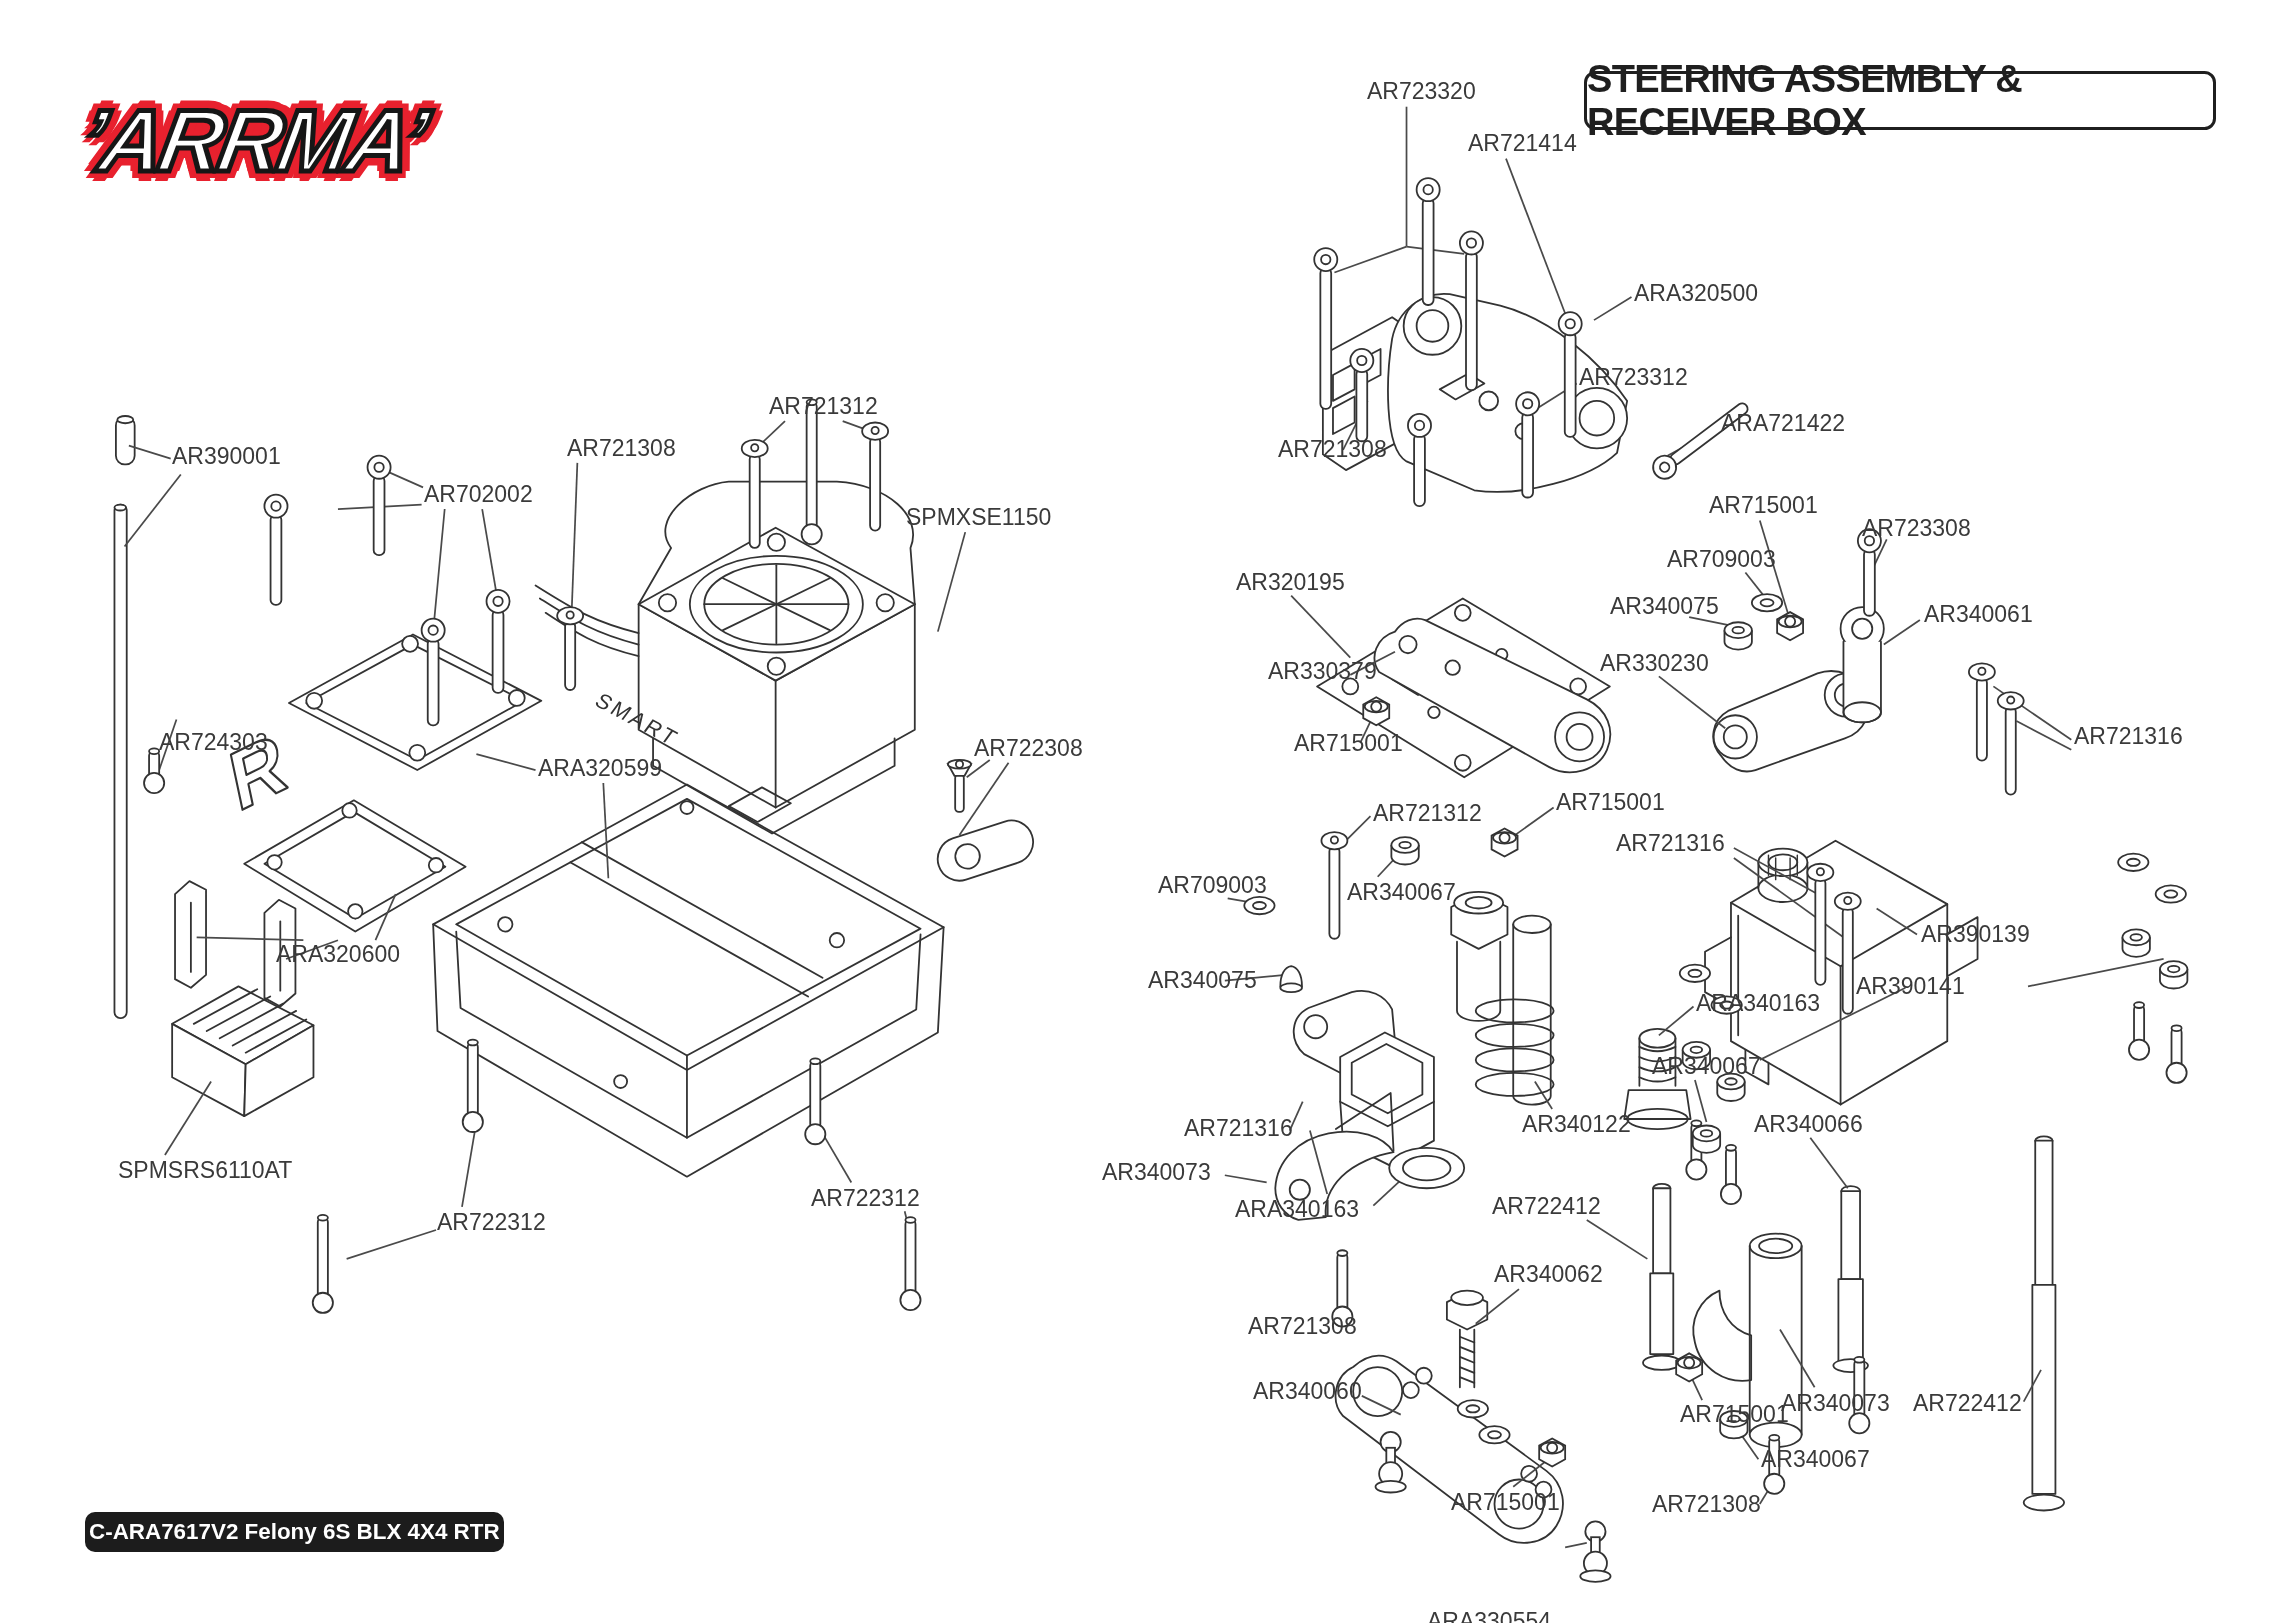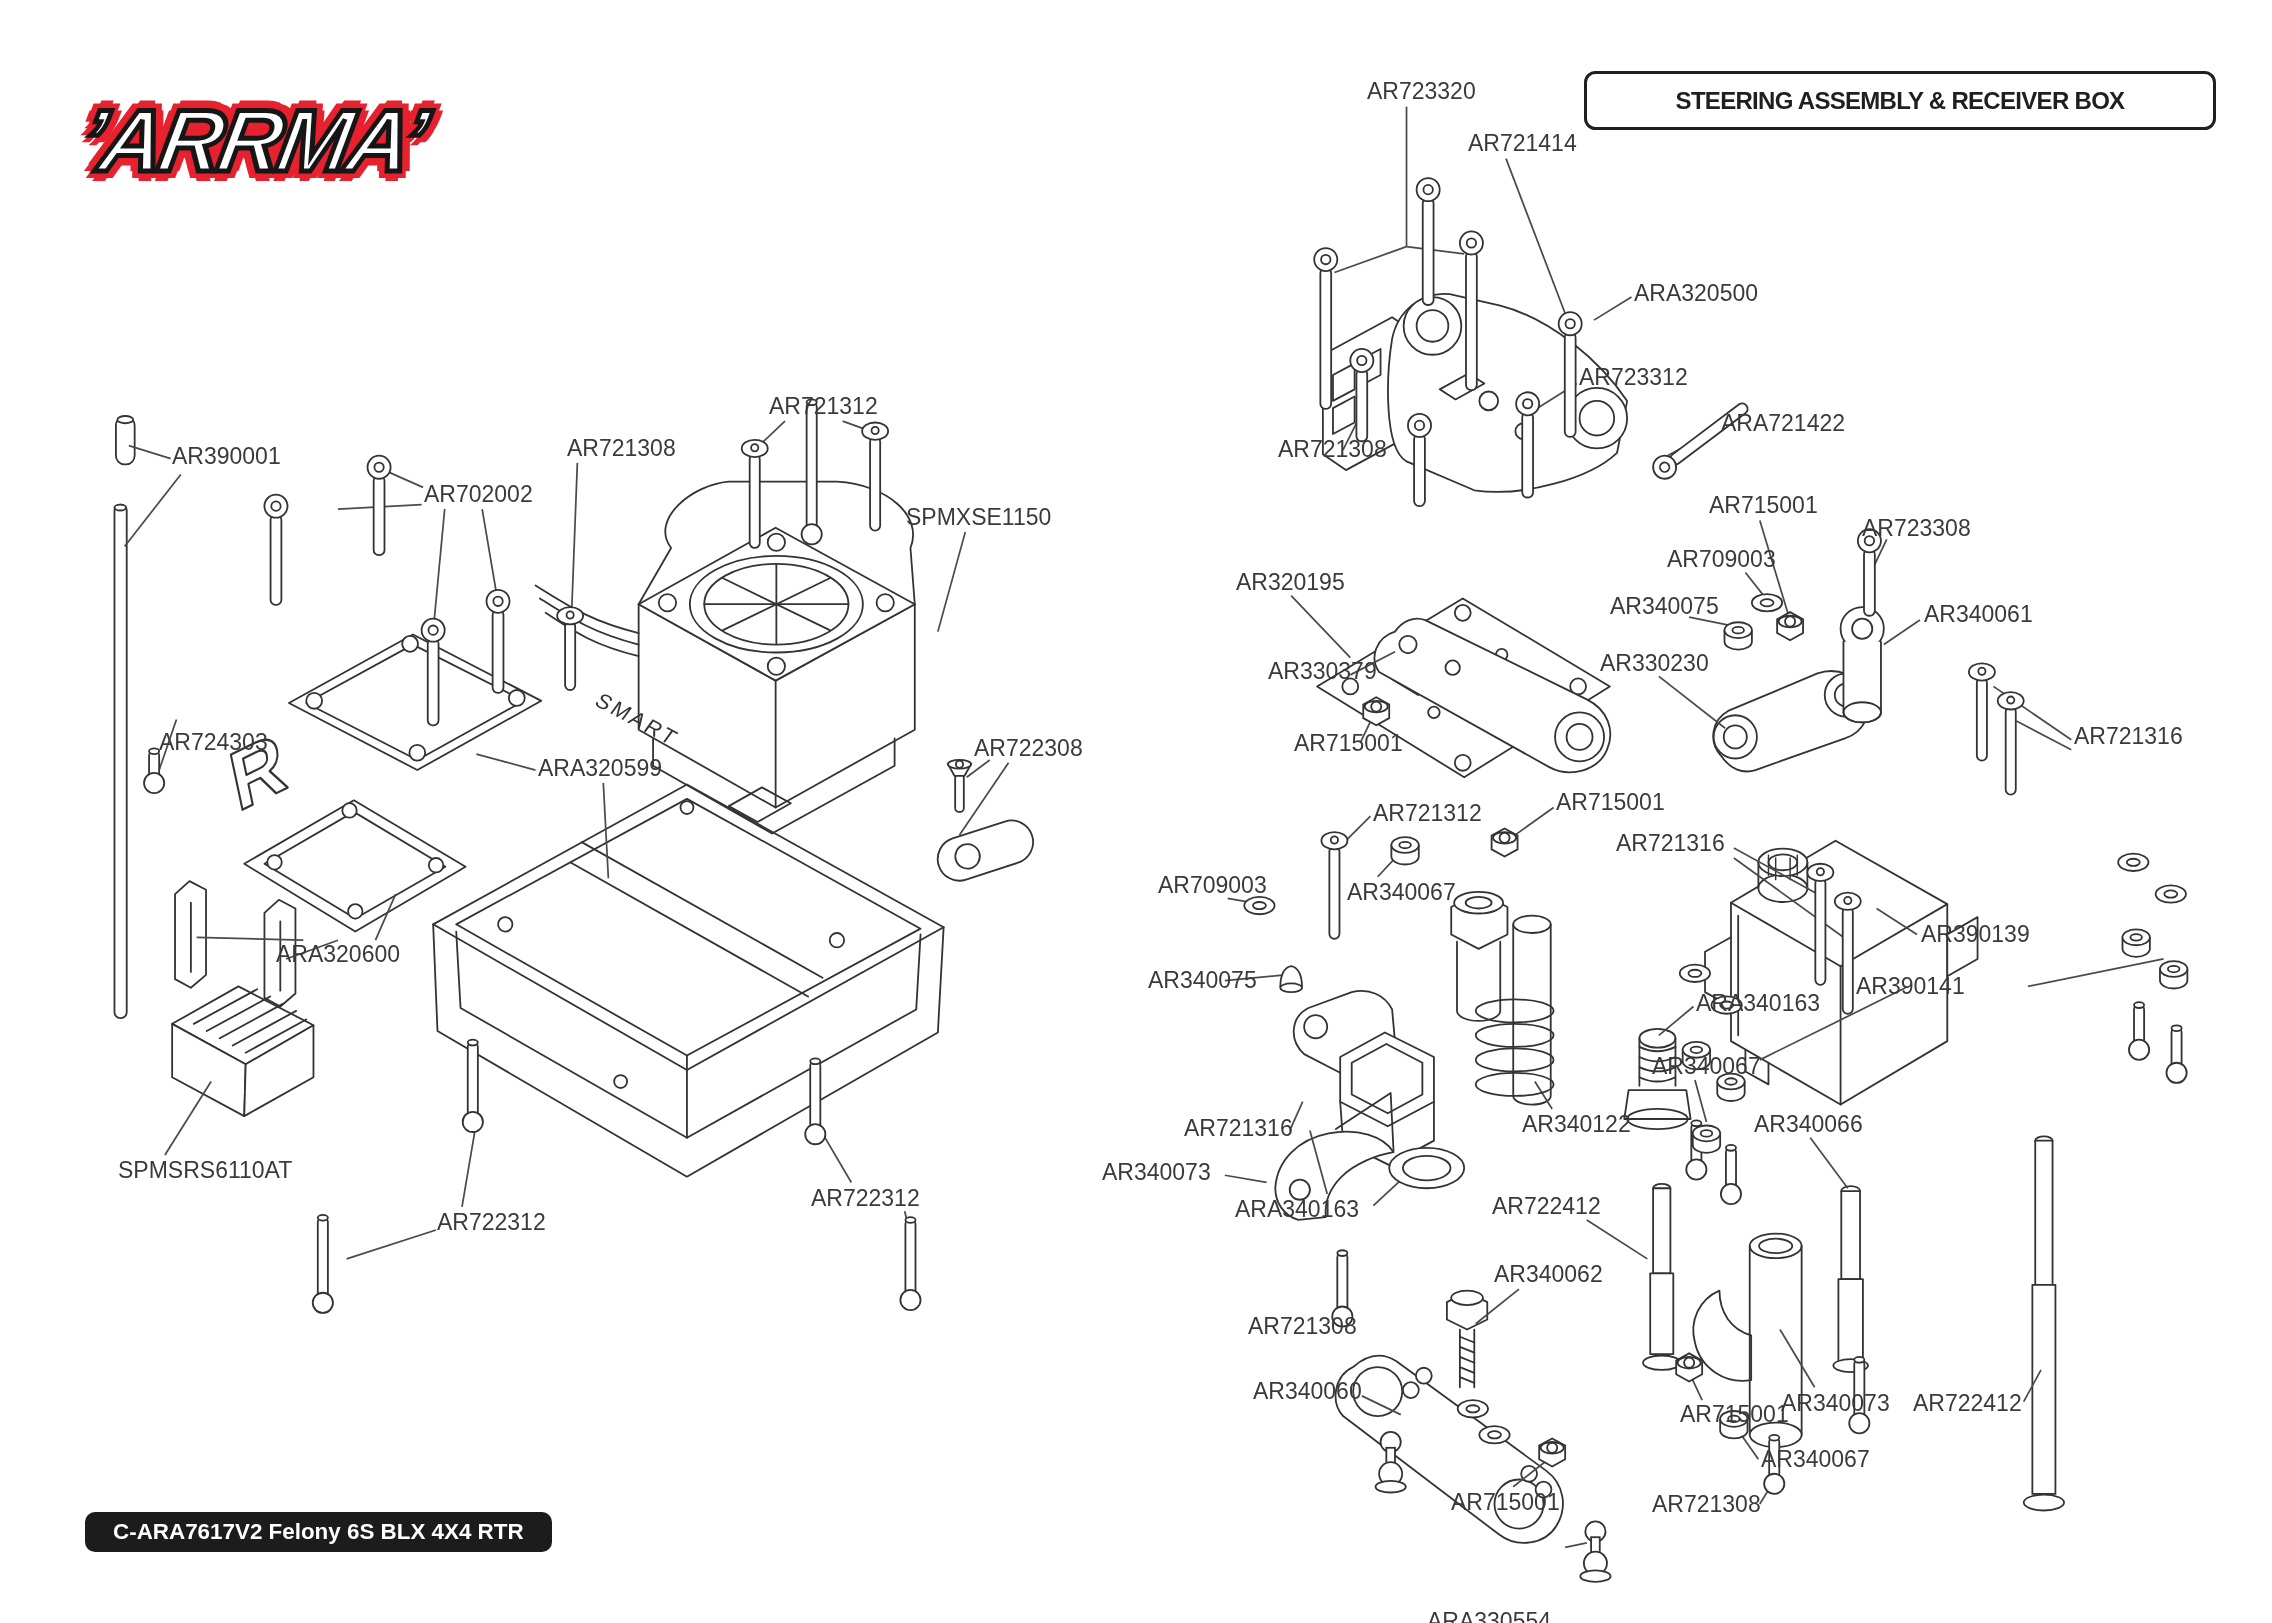--- a/index.html
+++ b/index.html
@@ -3,24 +3,24 @@
 <meta charset="utf-8">
 <style>
   html,body{margin:0;padding:0;background:#fff;}
   #stage{position:relative;width:2273px;height:1623px;background:#ffffff;overflow:hidden;
          font-family:"Liberation Sans", sans-serif;}
   #art{position:absolute;left:0;top:0;width:2273px;height:1623px;}
   .part-label{position:absolute;font-size:23px;line-height:1.05;color:#3a3a3a;white-space:nowrap;
               font-family:"Liberation Sans", sans-serif;}
   #title-box{position:absolute;left:1584px;top:71px;width:626px;height:53px;border:3.6px solid #1f1f1f;
              border-radius:11.5px;display:flex;align-items:center;justify-content:center;
-             font-size:24px;font-weight:bold;color:#1f1f1f;letter-spacing:-0.7px;
+             font-size:38px;font-weight:bold;color:#1f1f1f;letter-spacing:-0.7px;
              font-stretch:condensed;background:#fff;}
   #footer-box{position:absolute;left:85px;top:1512px;height:40px;background:#1c1c1c;color:#ffffff;
-              border-radius:10px;display:inline-flex;align-items:center;padding:0 28px;
+              border-radius:10px;display:inline-flex;align-items:center;padding:0 4px;
               font-size:22.4px;font-weight:bold;letter-spacing:0px;}
   #logo{position:absolute;left:81px;top:69px;width:317px;height:144px;display:flex;align-items:center;}
   #logo .logo-text{font-size:88px;font-weight:900;font-style:italic;letter-spacing:-4.3px;
         color:#ffffff;-webkit-text-stroke:5px #161616;transform:skewX(-10deg);
         text-shadow:10px 0 0 #e8212e,-10px 0 0 #e8212e,0 10px 0 #e8212e,0 -10px 0 #e8212e,
                     7.2px 7.2px 0 #e8212e,-7.2px 7.2px 0 #e8212e,7.2px -7.2px 0 #e8212e,-7.2px -7.2px 0 #e8212e;}
 </style>
 </head>
 <body>
 

